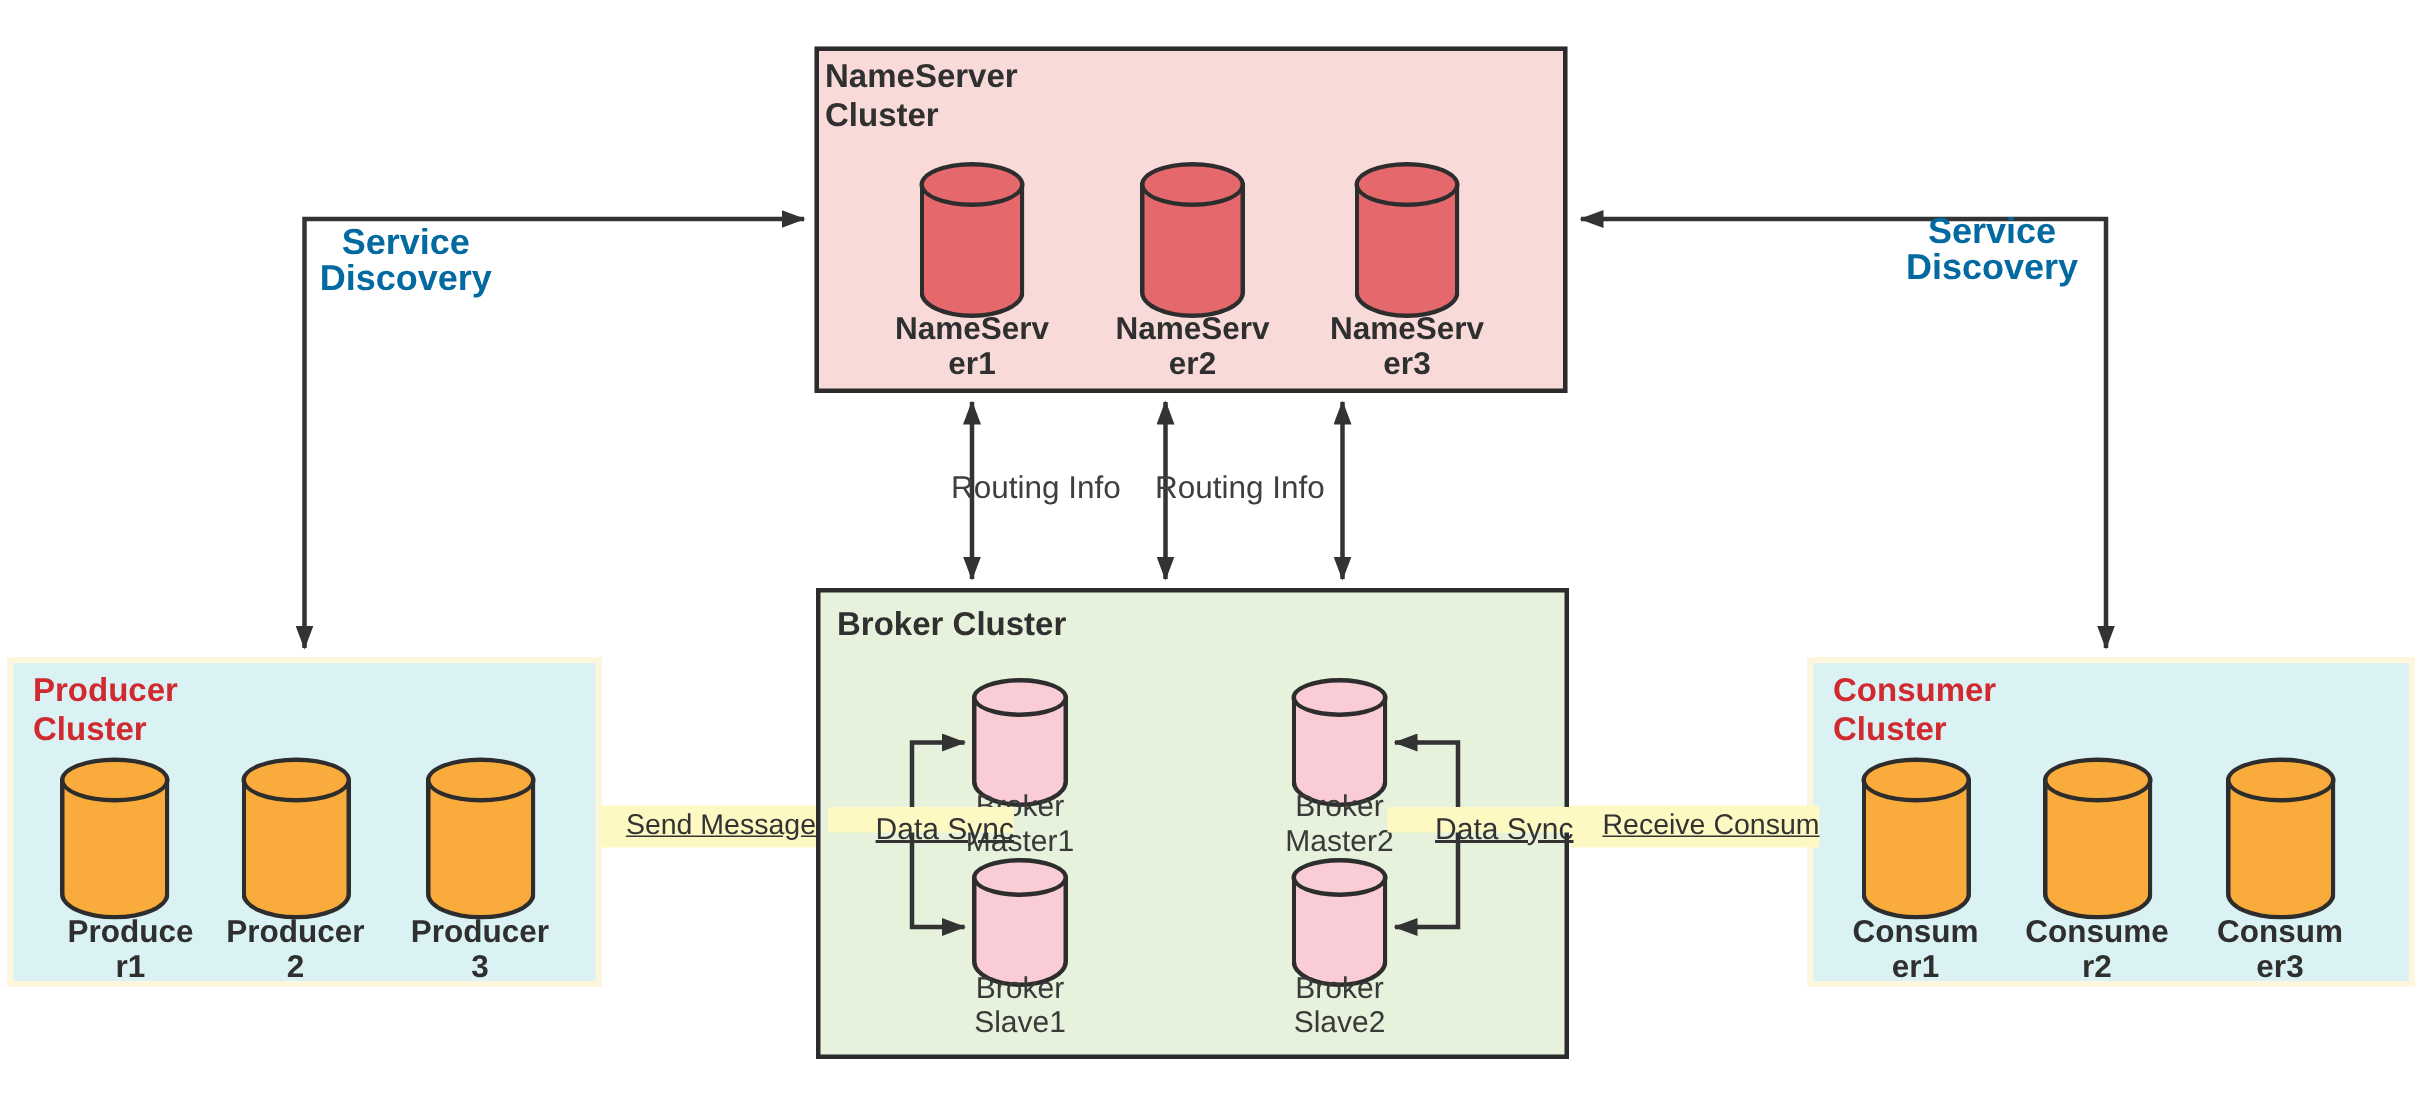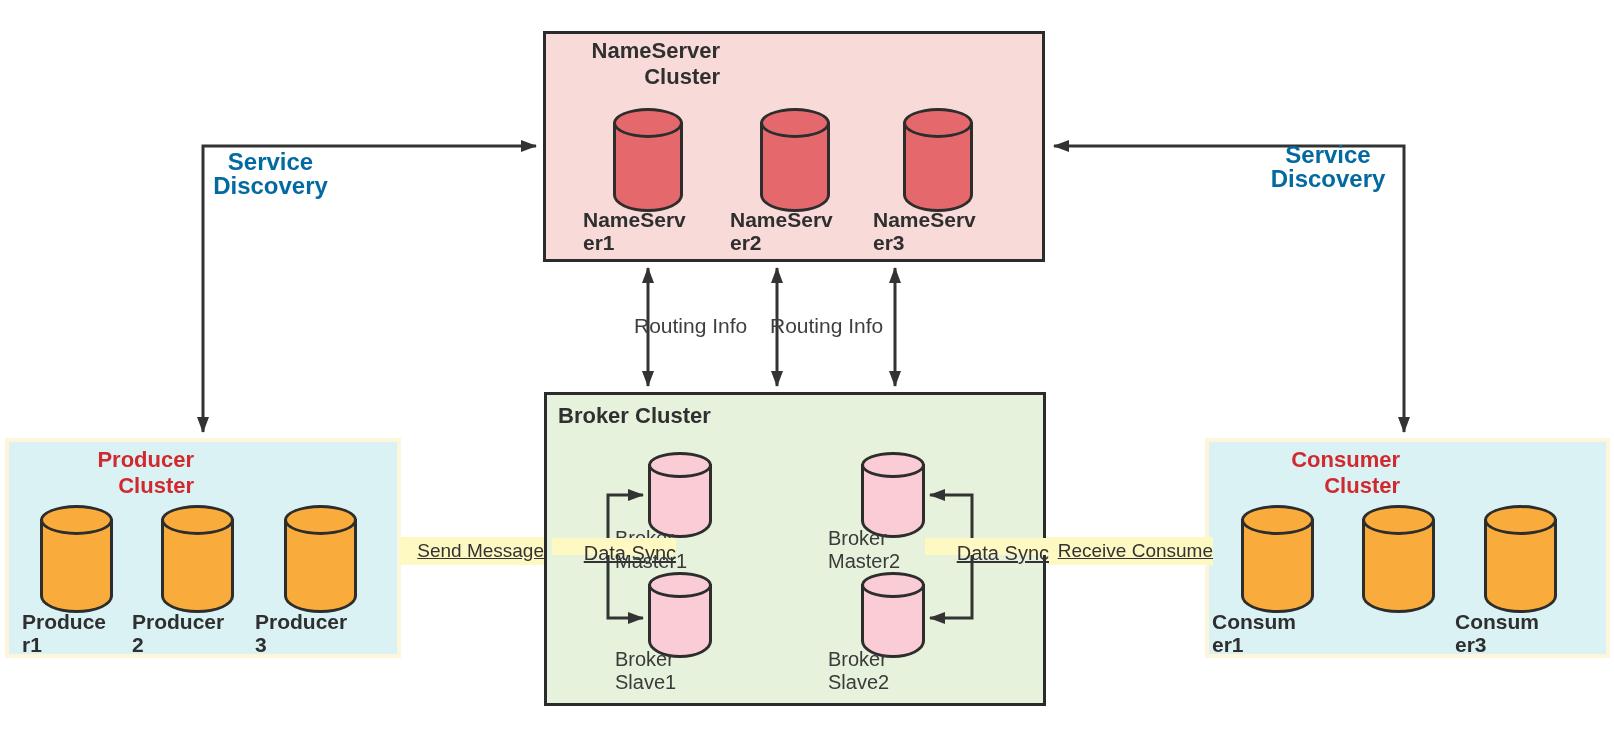--- a/index.html
+++ b/index.html
@@ -13,21 +13,21 @@
   
   .box { position:absolute; box-sizing:border-box; }
   .box-dark { border:3px solid #2b2b2b; }
   .box-cream { border:4px solid #fdf5dc; }
   .ns-box { left:543px; top:31px; width:502px; height:231px; background:#f8dbd9; }
   .broker-box { left:544px; top:392px; width:502px; height:314px; background:#e6f2db; }
   .producer-box { left:5px; top:438px; width:396px; height:220px; background:#daf2f3; }
   .consumer-box { left:1205px; top:438px; width:405px; height:220px; background:#daf2f3; }
 
   
-  .title { position:absolute; font-weight:bold; font-size:22px; line-height:26px; text-align:right; white-space:nowrap; }
+  .title { position:absolute; font-weight:bold; font-size:22px; line-height:26px; text-align:left; white-space:nowrap; }
   .title-dark { color:#303030; }
   .title-red { color:#d02a30; }
   .title span { display:block; }
   .ns-title { left:550px; top:38px; width:170px; }
   .broker-title { left:558px; top:403px; text-align:left; }
   .producer-title { left:22px; top:447px; width:172px; }
   .consumer-title { left:1222px; top:447px; width:178px; }
 
   
   .cyl { position:absolute; }
@@ -38,21 +38,21 @@
   .cyl-md { width:70px; height:104px; }
   .cyl-sm { width:64px; height:86px; }
   .cyl-sm .cyl-top { height:26px; }
   .cyl-sm .cyl-body { top:12px; }
   .cyl-lg { width:73px; height:108px; }
   .cyl-red  .cyl-top, .cyl-red  .cyl-body { background:#e5696c; }
   .cyl-pink .cyl-top, .cyl-pink .cyl-body { background:#facdd6; }
   .cyl-orng .cyl-top, .cyl-orng .cyl-body { background:#f9ac3b; }
 
   
-  .nlabel { position:absolute; width:130px; z-index:5; }
+  .nlabel { position:absolute; width:130px; text-align:center; z-index:5; }
   .nlabel span { display:block; }
   .nlabel-bold { font-weight:bold; font-size:21px; line-height:23px; color:#2f2f2f; }
   .nlabel-reg { font-weight:normal; font-size:20px; line-height:23px; color:#3a3a3a; }
 
   
   .elabel { position:absolute; z-index:6; }
   .sd-label { font-weight:bold; font-size:24px; line-height:24px; text-align:center; color:#0369a1; }
   .sd-label span { display:block; }
   .routing-label { font-size:21px; color:#3f3f3f; white-space:nowrap; }
   .white-label { background:#fef9c3; font-size:19px; color:#333333; text-align:right;
@@ -204,33 +204,37 @@
   </div>
   <div class="nlabel nlabel-bold" style="left:255px; top:610px;">
     <span>Producer</span>
     <span>3</span>
   </div>
 
   <div class="nlabel nlabel-bold" style="left:1212px; top:610px;">
     <span>Consum</span>
     <span>er1</span>
   </div>
+  <div class="nlabel nlabel-bold" style="left:1333px; top:610px;">
+    <span>Consume</span>
+    <span>r2</span>
+  </div>
   <div class="nlabel nlabel-bold" style="left:1455px; top:610px;">
     <span>Consum</span>
     <span>er3</span>
   </div>
 
   <div class="elabel sd-label" style="left:198px; top:150px; width:145px;">
     <span>Service</span>
     <span>Discovery</span>
   </div>
   <div class="elabel sd-label" style="left:1253px; top:143px; width:150px;">
     <span>Service</span>
     <span>Discovery</span>
   </div>
   <div class="elabel routing-label" style="left:634px; top:314px;">Routing Info</div>
   <div class="elabel routing-label" style="left:770px; top:314px;">Routing Info</div>
   <div class="elabel white-label" style="left:400px; top:537px; width:144px;">Send Message</div>
-  <div class="elabel white-label" style="left:1047px; top:537px; width:166px;">Receive Consume</div>
+  <div class="elabel white-label" style="left:1047px; top:537px; width:166px;">Receive Consum</div>
   <div class="elabel white-label ds-label" style="left:552px; top:538px; width:124px;">Data Sync</div>
   <div class="elabel white-label ds-label" style="left:925px; top:538px; width:124px;">Data Sync</div>
 
 </div>
 
 </body></html>

